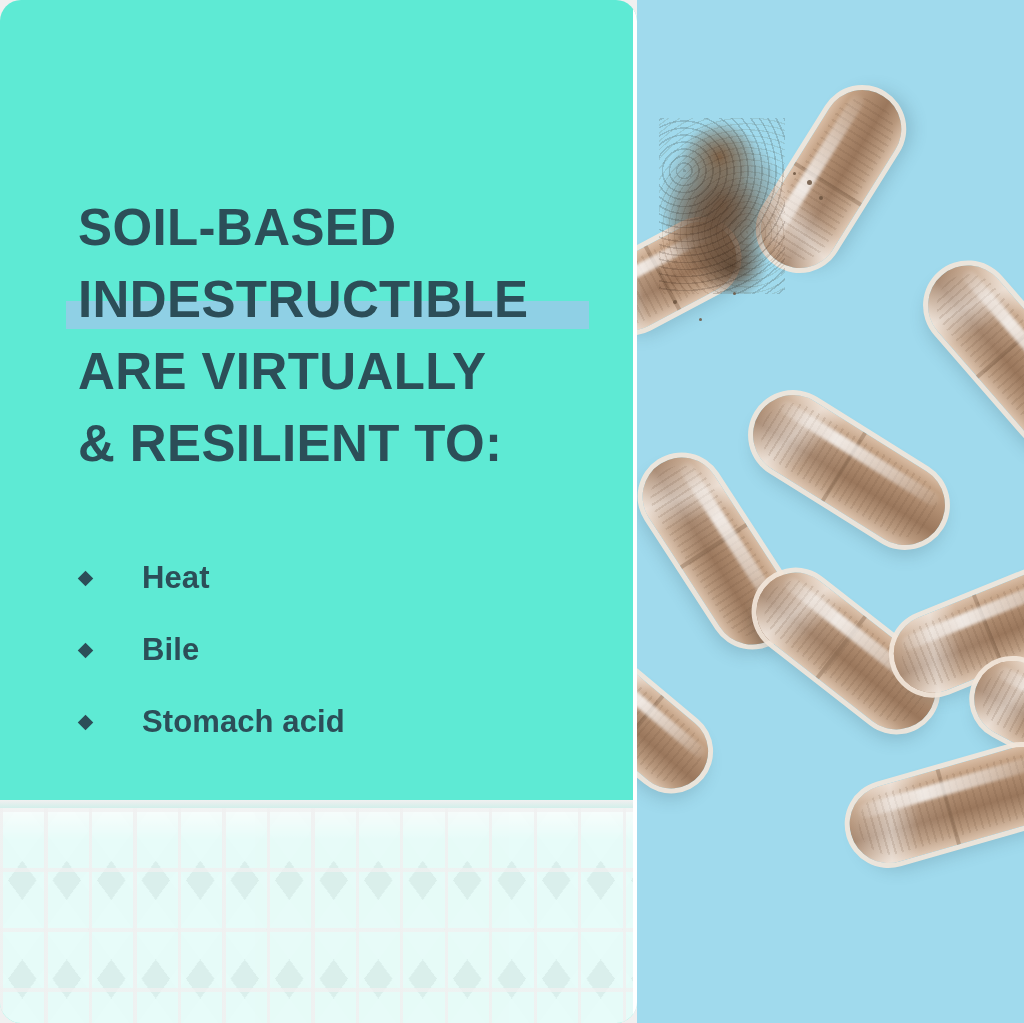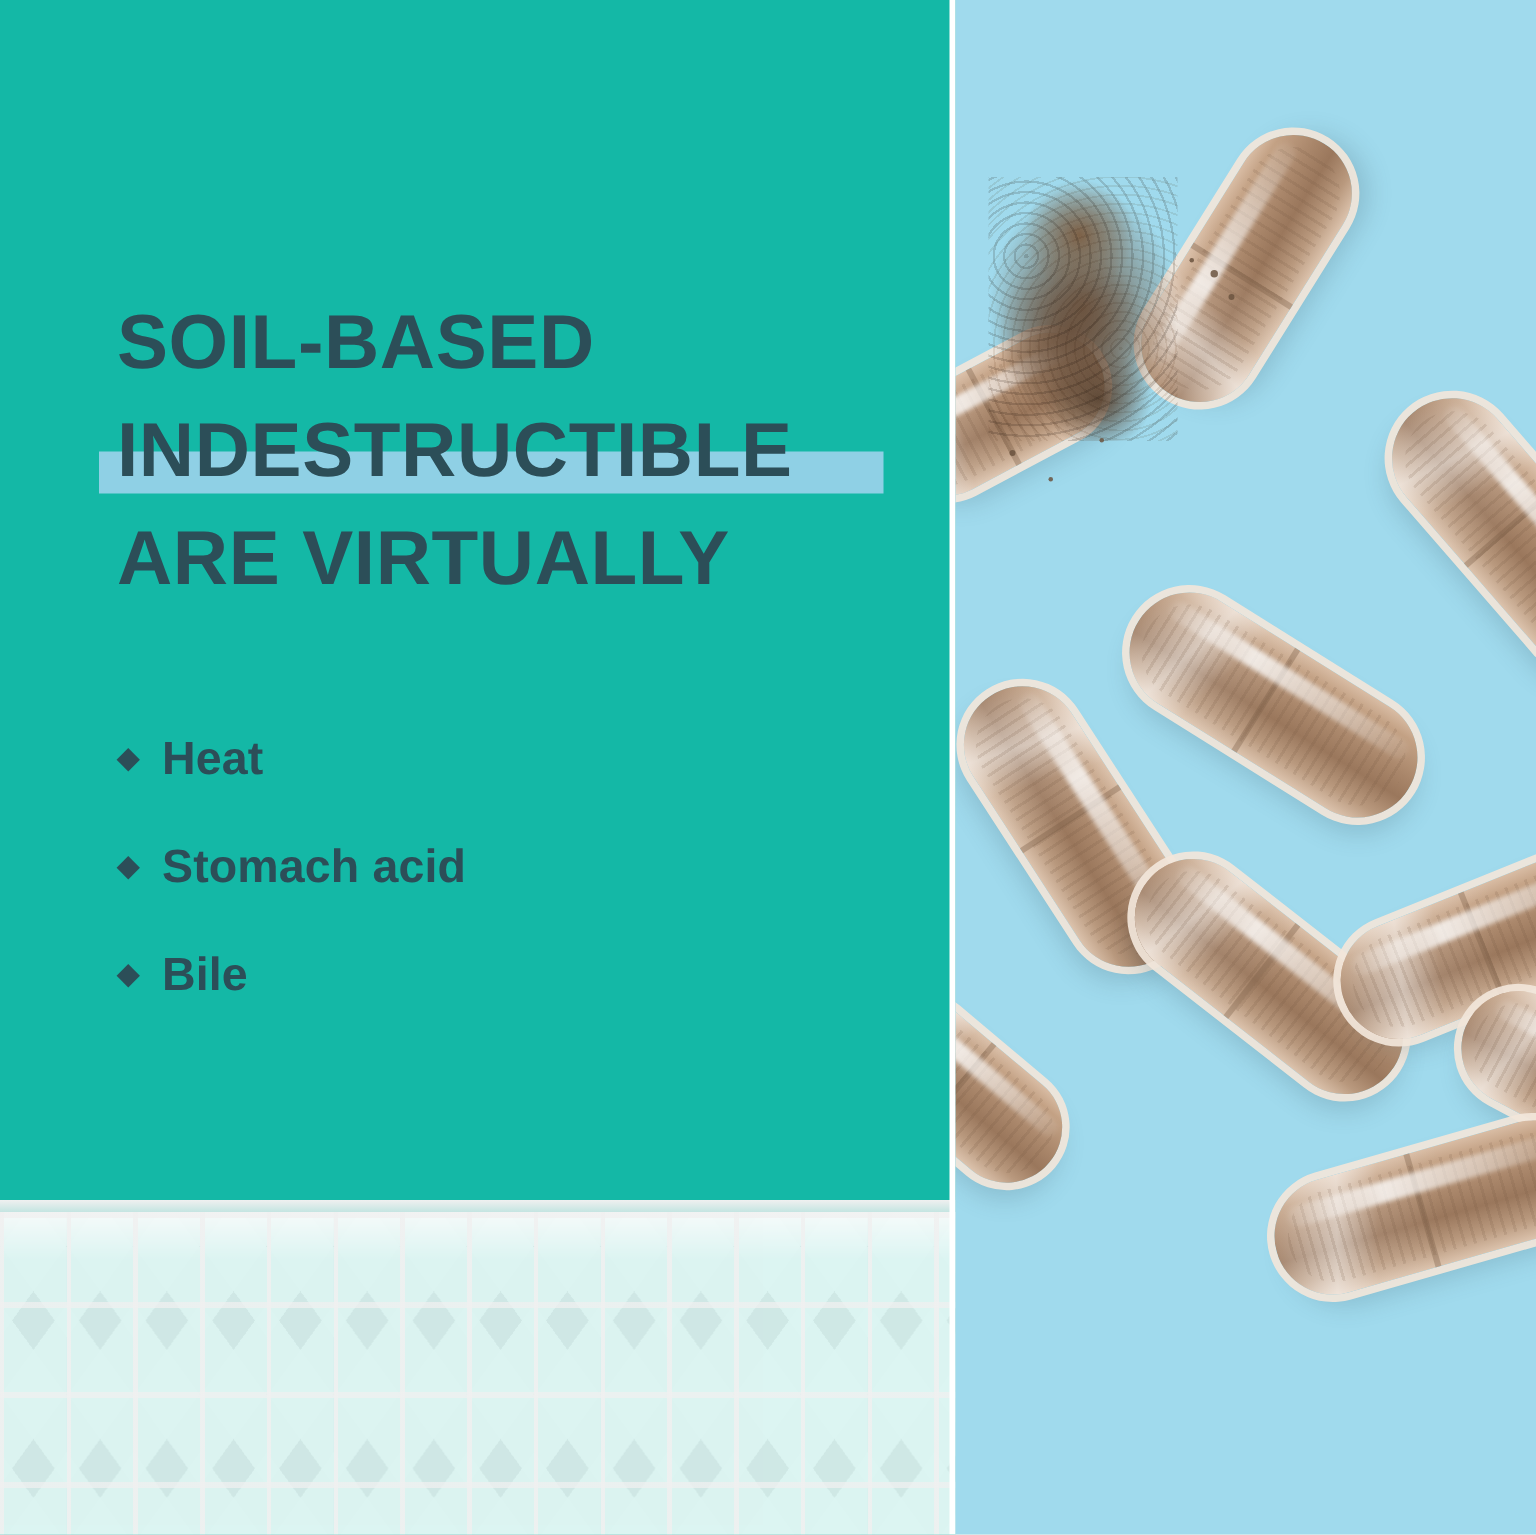--- a/index.html
+++ b/index.html
@@ -15,23 +15,24 @@
     position:relative;
     width:1024px; height:1023px;
     display:flex;
     background:#f0f0f0;
   }
 
   
   #left-panel {
     position:relative;
     width:637px; height:1023px;
-    background:#14b8a6;
+    background:#5eead4;
     overflow:hidden;
     flex:0 0 637px;
+    border-radius:21px;
   }
 
   
   #chevron-pattern {
     position:absolute;
     left:0; right:0;
     top:808px; bottom:0;
     background-color:#f0f0f0;
     background-image:
       
@@ -125,20 +126,21 @@
     list-style:none;
   }
   #bullet-list li {
     display:flex;
     align-items:center;
     height:72px;
     color:#2c4e58;
     font-size:31px;
     font-weight:bold;
     letter-spacing:.1px;
+    gap:34px;
   }
   .bullet-marker {
     flex:0 0 auto;
     width:11px; height:11px;
     background:#2c4e58;
     transform:rotate(45deg);
     margin-right:17px;
     margin-left:2px;
   }
 
@@ -263,34 +265,37 @@
         <span class="headline-line">
           <span class="txt">SOIL-BASED</span>
         </span>
         <span class="headline-line highlighted">
           <span class="hl-bar"></span>
           <span class="txt">INDESTRUCTIBLE</span>
         </span>
         <span class="headline-line">
           <span class="txt">ARE VIRTUALLY</span>
         </span>
+        <span class="headline-line">
+          <span class="txt">&amp; RESILIENT TO:</span>
+        </span>
       </h1>
 
       <ul id="bullet-list">
         <li>
           <span class="bullet-marker"></span>
           <span>Heat</span>
         </li>
         <li>
           <span class="bullet-marker"></span>
-          <span>Stomach acid</span>
+          <span>Bile</span>
         </li>
         <li>
           <span class="bullet-marker"></span>
-          <span>Bile</span>
+          <span>Stomach acid</span>
         </li>
       </ul>
 
     </div>
 
     <div id="panel-divider"></div>
   </section>
 
   <section id="right-panel">
     <div id="photo">

